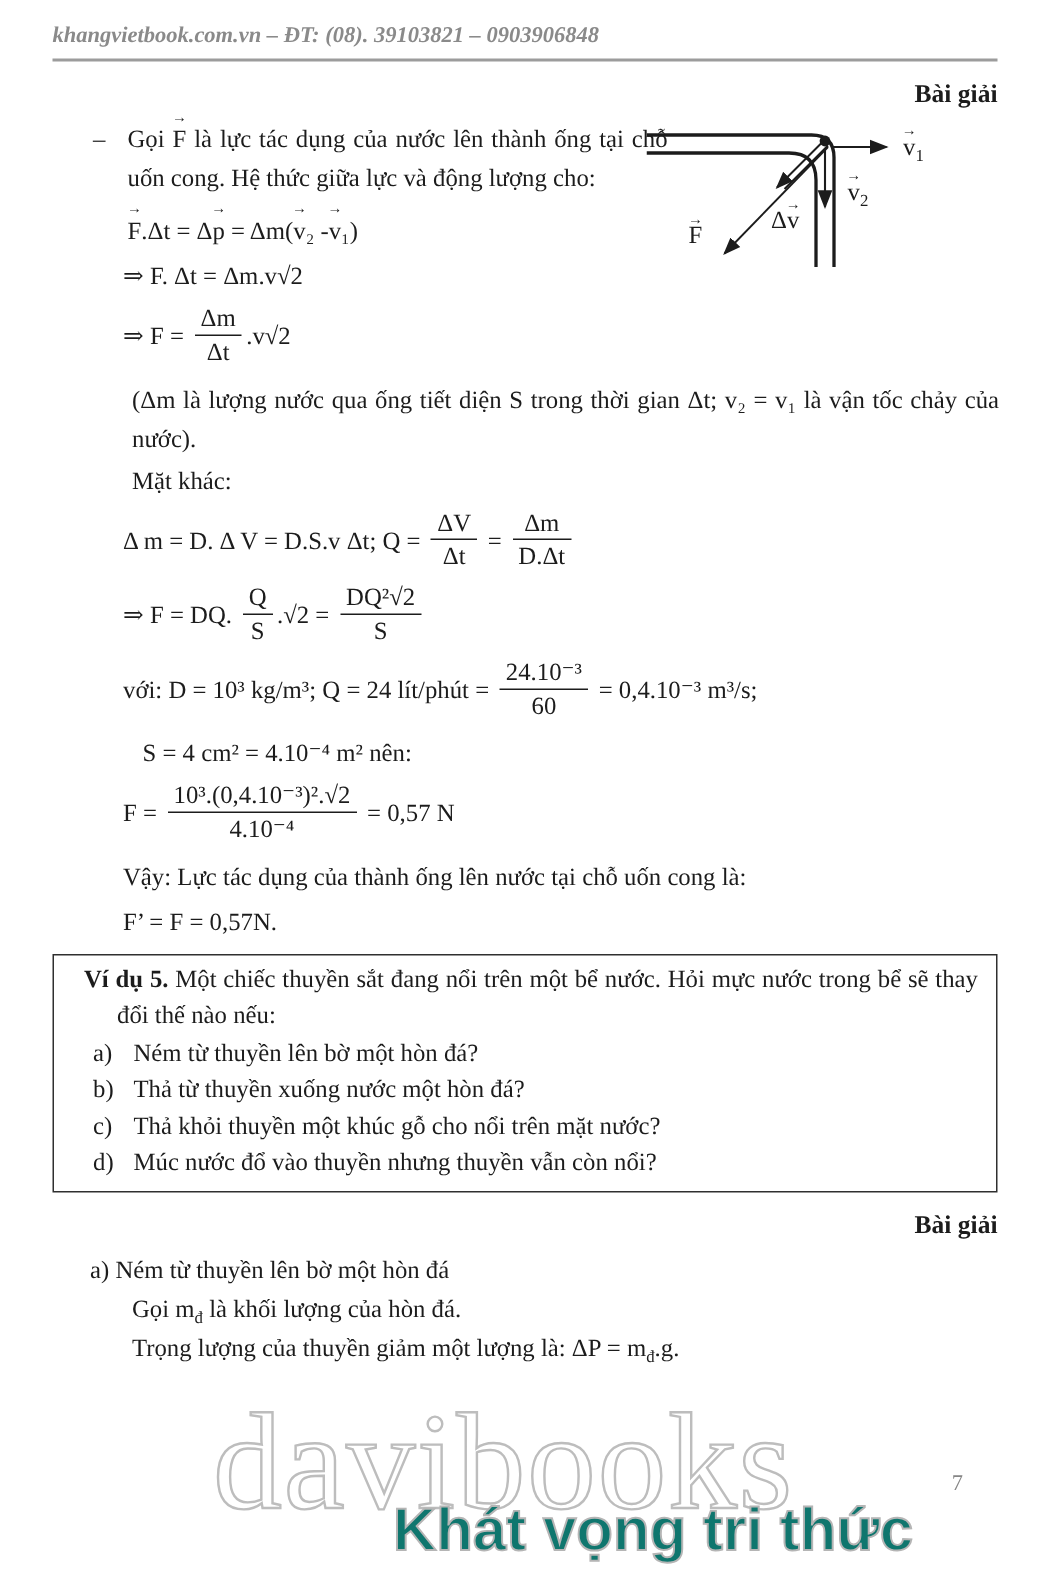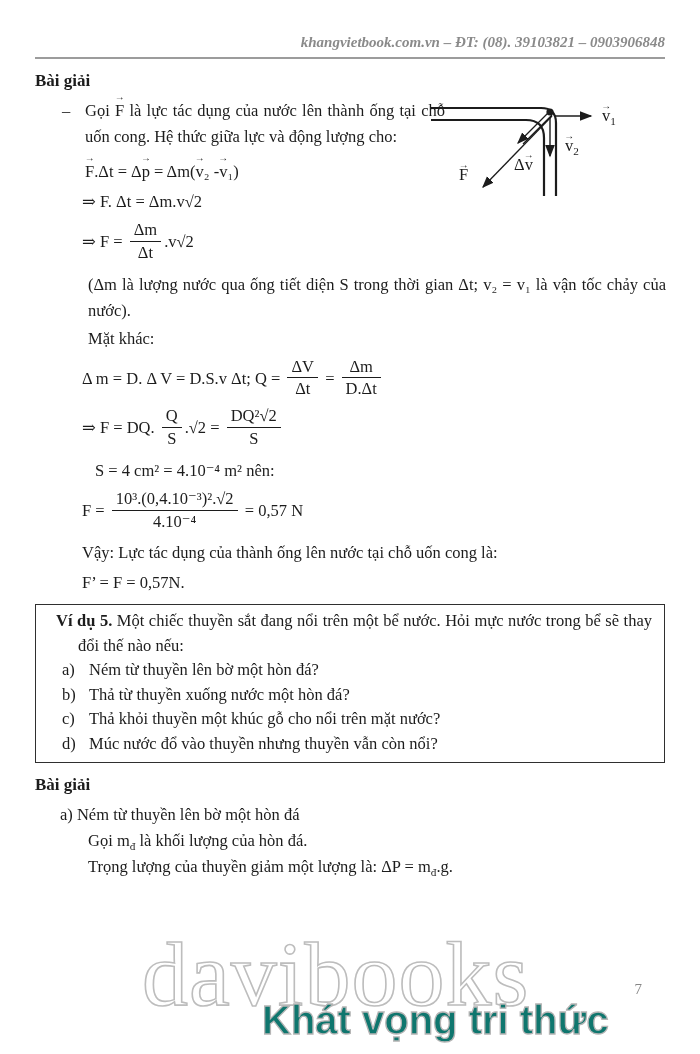--- a/index.html
+++ b/index.html
@@ -4,29 +4,29 @@
 <style>
   html,body{margin:0;padding:0;}
   body{
     width:700px;height:1054px;position:relative;overflow:hidden;
     background:#ffffff;color:#1c1c1c;
     font-family:"Liberation Serif","DejaVu Serif",serif;
     font-size:16.5px;line-height:26px;
   }
   .content{padding:0 35px;position:relative;z-index:2;}
   
-  .hdr{margin-top:33px;text-align:right;font-style:italic;font-weight:bold;
+  .hdr{margin-top:15px;font-style:italic;font-weight:bold;
        color:#8a8a8a;font-size:15px;line-height:18px;}
   .hdr-rule{border:none;border-top:2px solid #9c9c9c;margin:6px 0 0 0;}
   
   .pbox{border:1.5px solid #2f2f2f;margin:13px 27px 0 25px;
         padding:5px 10px 6px 16px;line-height:28px;}
   .pbox .l1{text-indent:18px;}
   
-  .sol-h{text-align:left;font-weight:bold;margin:9px 0 4px 0;font-size:17px;}
+  .sol-h{text-align:right;font-weight:bold;margin:9px 0 4px 0;font-size:17px;}
   
   .sol-body{position:relative;}
   .diagram{position:absolute;left:396px;top:2px;width:240px;height:110px;}
   .diagram svg{position:absolute;left:0;top:0;}
   .dlabel{position:absolute;font-size:16.5px;line-height:18px;}
   
   .vec{position:relative;display:inline-block;}
   .vec .va{position:absolute;left:50%;top:-0.62em;transform:translateX(-50%);
            font-size:0.6em;font-style:normal;line-height:1;}
   sub{font-size:0.68em;line-height:0;}
@@ -129,20 +129,23 @@
     <div class="lead">Mặt khác:</div>
 
     <div class="eq frac-row">
       <span>Δ m = D. Δ V = D.S.v Δt; Q = </span><span class="frac"><span class="num">ΔV</span><span class="den">Δt</span></span><span> = </span><span class="frac"><span class="num">Δm</span><span class="den">D.Δt</span></span>
     </div>
 
     <div class="eq frac-row">
       <span>⇒ F = DQ. </span><span class="frac"><span class="num">Q</span><span class="den">S</span></span><span>.√2  = </span><span class="frac"><span class="num">DQ²√2</span><span class="den">S</span></span>
     </div>
 
+    <div class="eq frac-row">
+      <span>với: D = 10³ kg/m³; Q = 24 lít/phút = </span><span class="frac"><span class="num">24.10⁻³</span><span class="den">60</span></span><span> = 0,4.10⁻³ m³/s;</span>
+    </div>
 
     <div class="eq indent2">S = 4 cm² = 4.10⁻⁴ m² nên:</div>
 
     <div class="eq frac-row">
       <span>F = </span><span class="frac"><span class="num">10³.(0,4.10⁻³)².√2</span><span class="den">4.10⁻⁴</span></span><span> = 0,57 N</span>
     </div>
 
     <div class="eq">Vậy: Lực tác dụng của thành ống lên nước tại chỗ uốn cong là:</div>
     <div class="eq">F’ = F = 0,57N.</div>
   </div>

